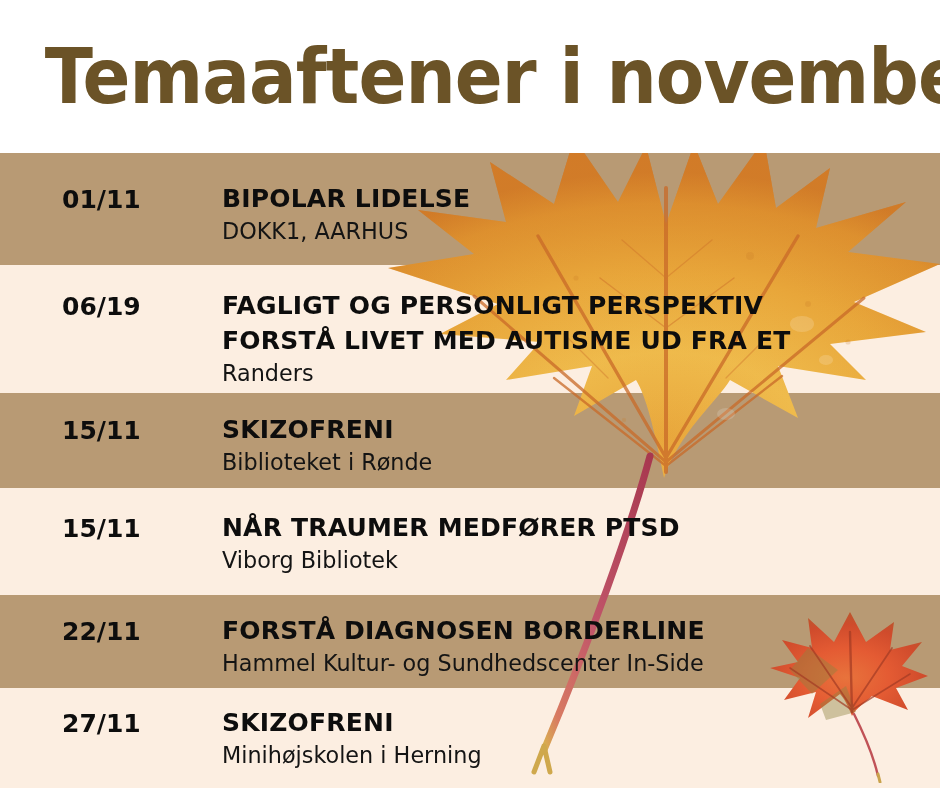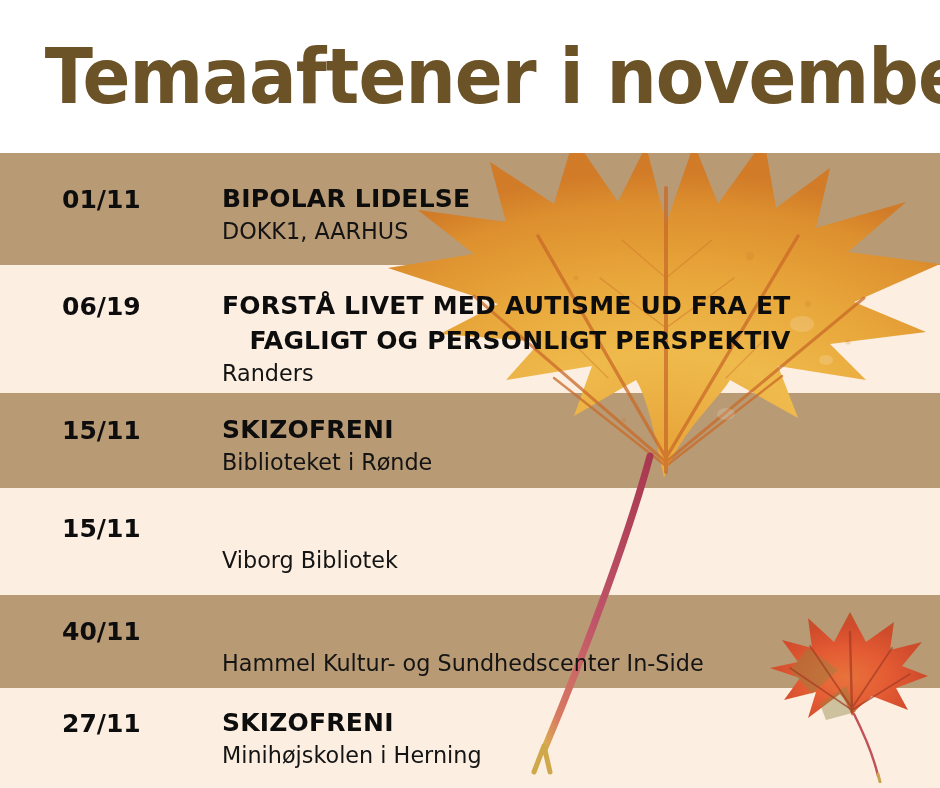--- a/index.html
+++ b/index.html
@@ -74,21 +74,21 @@
     position:absolute;
     left:222px;
     font-family:"DejaVu Sans", sans-serif;
     font-weight:700;
     font-size:25px;
     letter-spacing:0.2px;
     color:#0d0d0d;
     white-space:nowrap;
     line-height:35px;
   }
-  .ev-title span { display:block;text-align:right; }
+  .ev-title span { display:block; }
   .ev-loc {
     position:absolute;
     left:222px;
     font-family:"DejaVu Sans", sans-serif;
     font-weight:400;
     font-size:23px;
     color:#141414;
     white-space:nowrap;
     transform:scaleX(0.97);
     transform-origin:left center;
@@ -270,41 +270,47 @@
       <div class="date" style="top:32px;">01/11</div>
       <div class="ev-title" style="top:28px;">
         <span>BIPOLAR LIDELSE</span>
       </div>
       <div class="ev-loc" style="top:65px;">DOKK1, AARHUS</div>
     </div>
 
     <div class="row-text" style="top:112px; height:128px;">
       <div class="date" style="top:27px;">06/19</div>
       <div class="ev-title" style="top:23px;">
+        <span>FAGLIGT OG PERSONLIGT PERSPEKTIV</span>
         <span>FORSTÅ LIVET MED AUTISME UD FRA ET</span>
-        <span>FAGLIGT OG PERSONLIGT PERSPEKTIV</span>
       </div>
       <div class="ev-loc" style="top:95px;">Randers</div>
     </div>
 
     <div class="row-text" style="top:240px; height:95px;">
       <div class="date" style="top:23px;">15/11</div>
       <div class="ev-title" style="top:19px;">
         <span>SKIZOFRENI</span>
       </div>
       <div class="ev-loc" style="top:56px;">Biblioteket i Rønde</div>
     </div>
 
     <div class="row-text" style="top:335px; height:107px;">
       <div class="date" style="top:26px;">15/11</div>
+      <div class="ev-title" style="top:22px;">
+        <span>NÅR TRAUMER MEDFØRER PTSD</span>
+      </div>
       <div class="ev-loc" style="top:59px;">Viborg Bibliotek</div>
     </div>
 
     <div class="row-text" style="top:442px; height:93px;">
-      <div class="date" style="top:22px;">40/11</div>
+      <div class="date" style="top:22px;">22/11</div>
+      <div class="ev-title" style="top:18px;">
+        <span>FORSTÅ DIAGNOSEN BORDERLINE</span>
+      </div>
       <div class="ev-loc" style="top:55px;">Hammel Kultur- og Sundhedscenter In-Side</div>
     </div>
 
     <div class="row-text" style="top:535px; height:100px;">
       <div class="date" style="top:21px;text-align:center;">27/11</div>
       <div class="ev-title" style="top:17px;">
         <span>SKIZOFRENI</span>
       </div>
       <div class="ev-loc" style="top:54px;">Minihøjskolen i Herning</div>
     </div>

